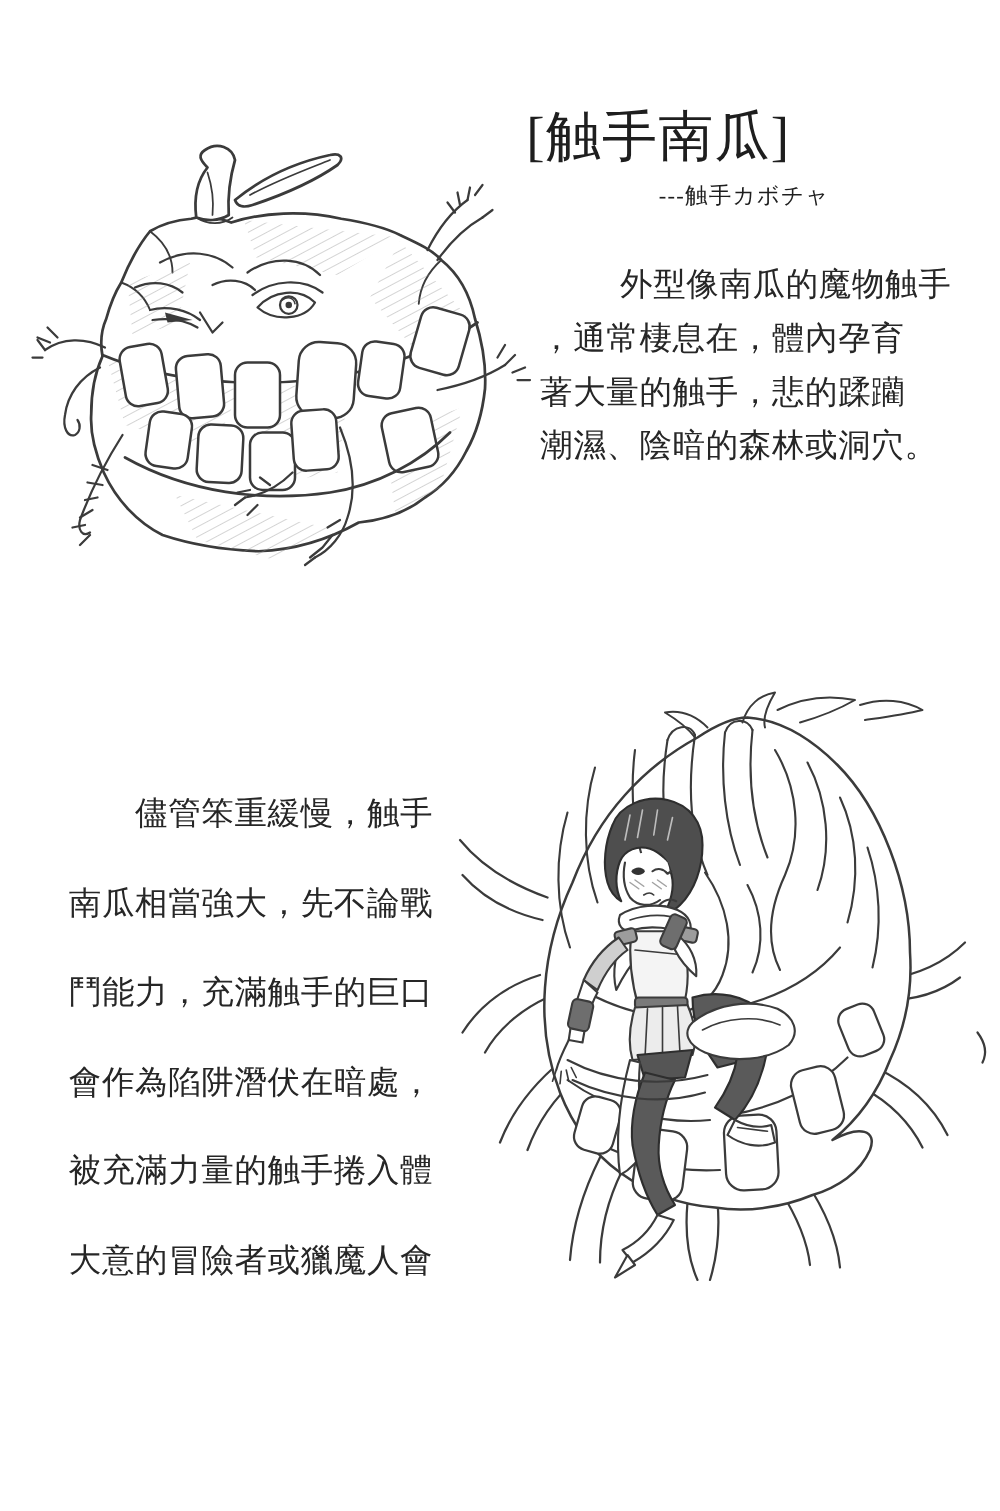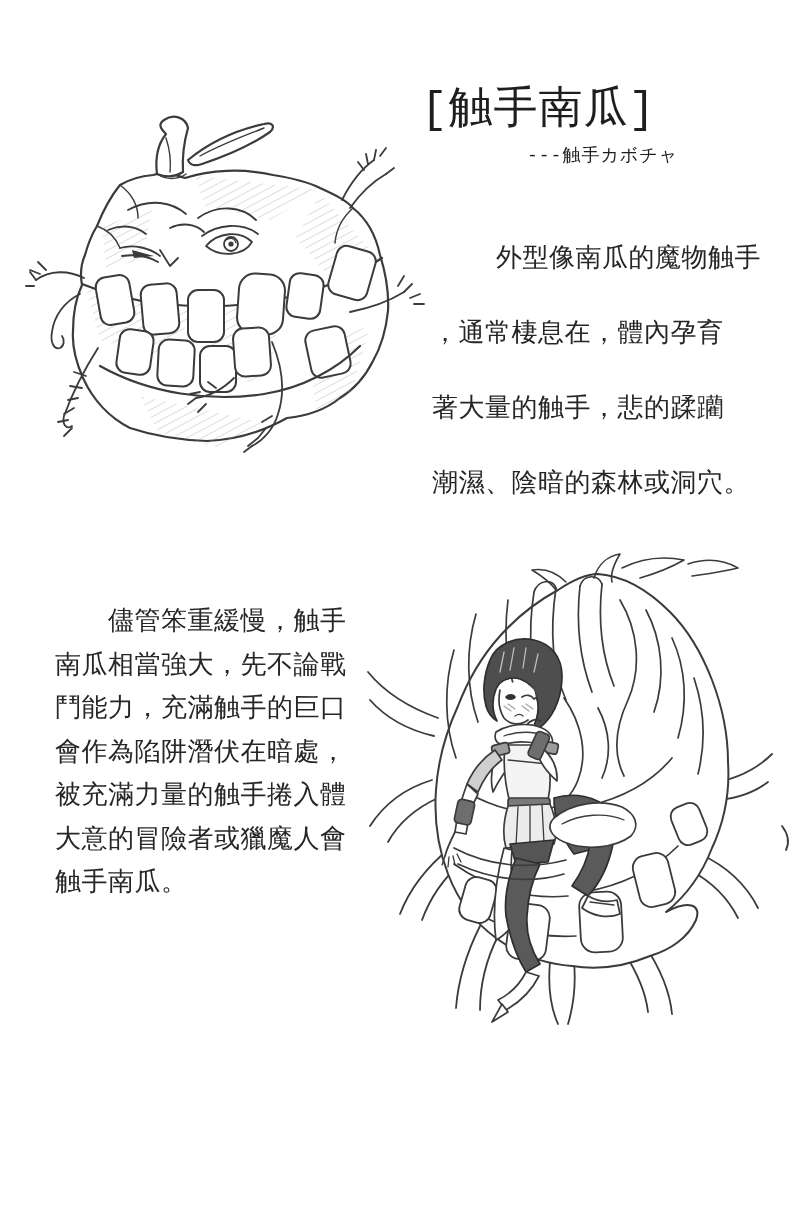--- a/index.html
+++ b/index.html
@@ -1,34 +1,34 @@
 <!DOCTYPE html>
 <html><head>
 <meta charset="utf-8">
 <style>
   html,body{margin:0;padding:0;background:#ffffff;}
   .page{
     position:relative;width:800px;height:1025px;background:#ffffff;overflow:hidden;
-    font-family:Liberation Mono, monospace;color:#232323;
+    font-family:Liberation Serif, serif;color:#232323;
   }
   .title{
     position:absolute;left:421px;top:86px;font-size:44px;line-height:48px;
     letter-spacing:1px;white-space:nowrap;color:#1e1e1e;font-weight:400;
   }
   .subtitle{
     position:absolute;left:527px;top:141px;font-size:18px;line-height:30px;
     letter-spacing:1px;white-space:nowrap;color:#1e1e1e;
   }
   .par{position:absolute;font-size:26px;color:#262626;}
   .par .ln{white-space:nowrap;letter-spacing:0.5px;}
   .intro{left:432px;top:206px;}
-  .intro .ln{height:43px;line-height:43px;margin-top:32px;}
+  .intro .ln{height:43px;line-height:43px;}
   .intro .ln.indent{padding-left:64px;}
   .bodypar{left:55px;top:601px;}
-  .bodypar .ln{height:43.5px;line-height:43.5px;}
+  .bodypar .ln{height:43.5px;line-height:43.5px;margin-top:28px;}
   .bodypar .ln.indent{padding-left:53px;}
   svg.illus{position:absolute;display:block;}
   #illus-top{left:20px;top:98px;}
   #illus-bottom{left:358px;top:548px;}
 </style>
 </head>
 <body>
 
 <div class="page">
 

